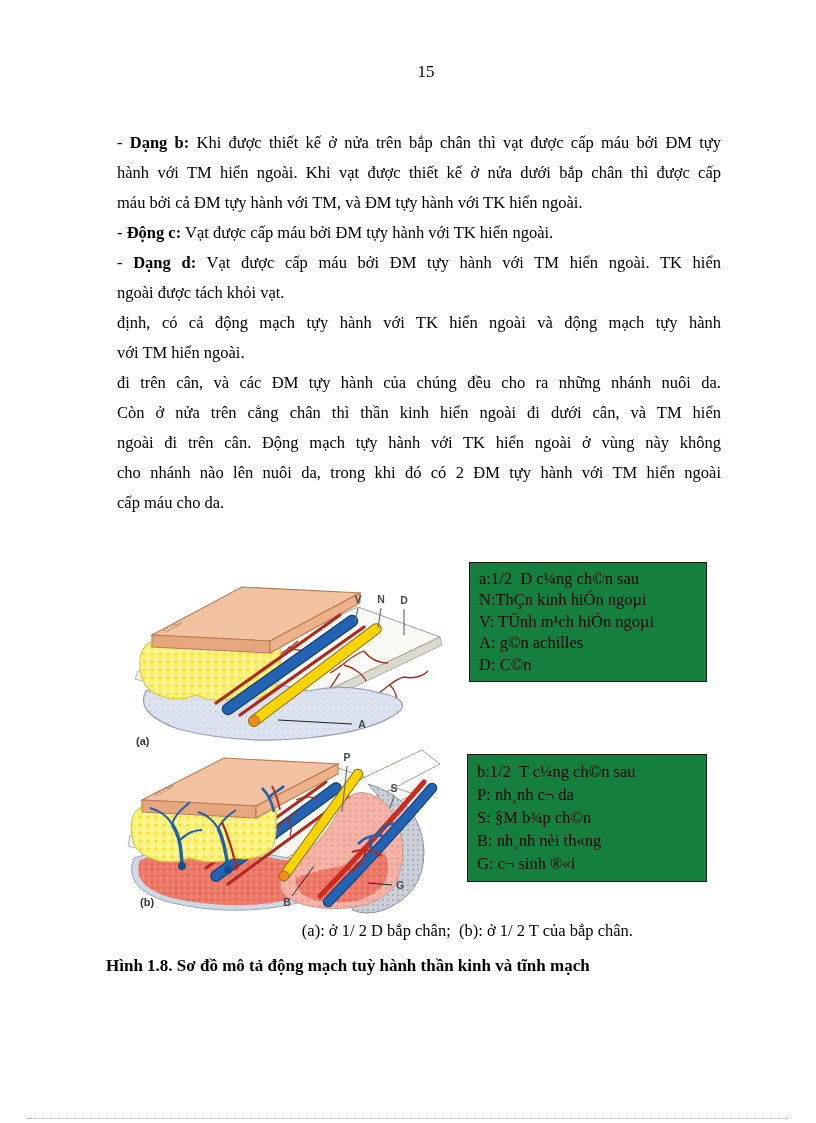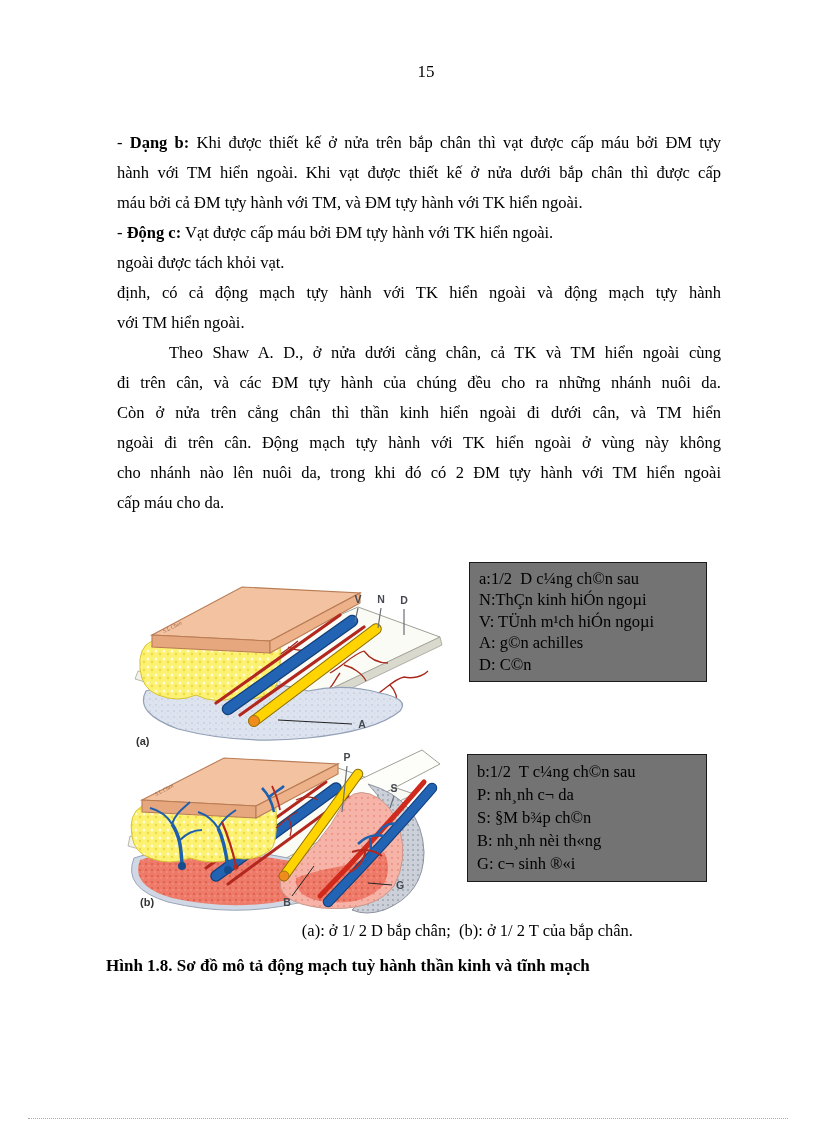--- a/index.html
+++ b/index.html
@@ -5,21 +5,21 @@
   html,body{margin:0;padding:0;}
   body{width:816px;height:1123px;background:#ffffff;position:relative;overflow:hidden;
        font-family:"Liberation Serif","DejaVu Serif",serif;color:#000;}
   .page-number{position:absolute;top:62px;left:18px;width:816px;text-align:center;
        font-size:17px;}
   .body-text{position:absolute;left:117px;top:128px;width:604px;
        font-size:16.5px;line-height:30px;}
   .body-text .line{text-align:justify;text-align-last:justify;}
   .body-text .line.last{text-align-last:left;}
   .body-text .line.indent{text-indent:52px;}
-  .legend{position:absolute;border:1.5px solid #1b1b1b;background:#737373;
+  .legend{position:absolute;border:1.5px solid #1b1b1b;background:#15803d;
        font-size:16.5px;padding:5px 8px 6px 9px;}
   .legend .line{text-align:left;white-space:nowrap;}
   .legend-a{left:469px;top:562px;width:219px;line-height:21.4px;}
   .legend-b{left:467px;top:754px;width:221px;line-height:23px;}
   .figure-caption{position:absolute;left:133px;top:921px;width:500px;
        text-align:right;font-size:16.5px;}
   .figure-title{position:absolute;left:106px;top:956px;width:604px;
        text-align:left;font-size:17px;font-weight:bold;}
   .diagram{position:absolute;}
   .diagram-a{left:130px;top:577px;}
@@ -30,24 +30,24 @@
 </head>
 <body>
 
 <div class="page-number">15</div>
 
 <div class="body-text">
     <div class="line">- <strong>Dạng b:</strong> Khi được thiết kế ở nửa trên bắp chân thì vạt được cấp máu bởi ĐM tựy</div>
     <div class="line">hành với TM hiển ngoài. Khi vạt được thiết kế ở nửa dưới bắp chân thì được cấp</div>
     <div class="line last">máu bởi cả ĐM tựy hành với TM, và ĐM tựy hành với TK hiển ngoài.</div>
     <div class="line last">- <strong>Động c:</strong> Vạt được cấp máu bởi ĐM tựy hành với TK hiển ngoài.</div>
+    <div class="line">- <strong>Dạng d:</strong> Vạt được cấp máu bởi ĐM tựy hành với TM hiển ngoài. TK hiển</div>
     <div class="line last">ngoài được tách khỏi vạt.</div>
     <div class="line">định, có cả động mạch tựy hành với TK hiển ngoài và động mạch tựy hành</div>
     <div class="line last">với TM hiển ngoài.</div>
-    <div class="line indent">Theo Shaw A. D., ở nửa dưới cẳng chân, cả TK và TM hiển ngoài cùng</div>
     <div class="line">đi trên cân, và các ĐM tựy hành của chúng đều cho ra những nhánh nuôi da.</div>
     <div class="line">Còn ở nửa trên cẳng chân thì thần kinh hiển ngoài đi dưới cân, và TM hiển</div>
     <div class="line">ngoài đi trên cân. Động mạch tựy hành với TK hiển ngoài ở vùng này không</div>
     <div class="line">cho nhánh nào lên nuôi da, trong khi đó có 2 ĐM tựy hành với TM hiển ngoài</div>
     <div class="line last">cấp máu cho da.</div>
   </div>
 
 <svg class="diagram diagram-a" width="330" height="180" viewBox="0 0 330 180">
   <defs>
     <pattern id="patFatA" width="8" height="8" patternUnits="userSpaceOnUse">

